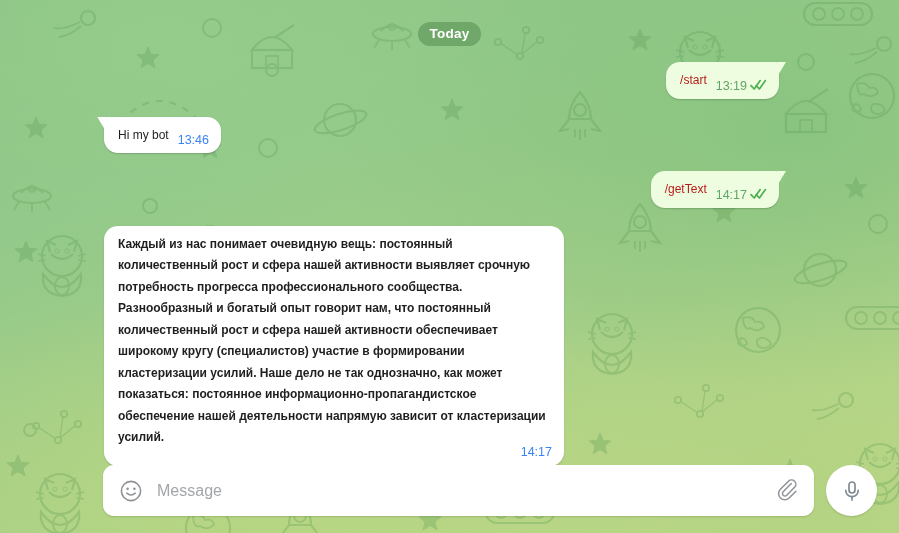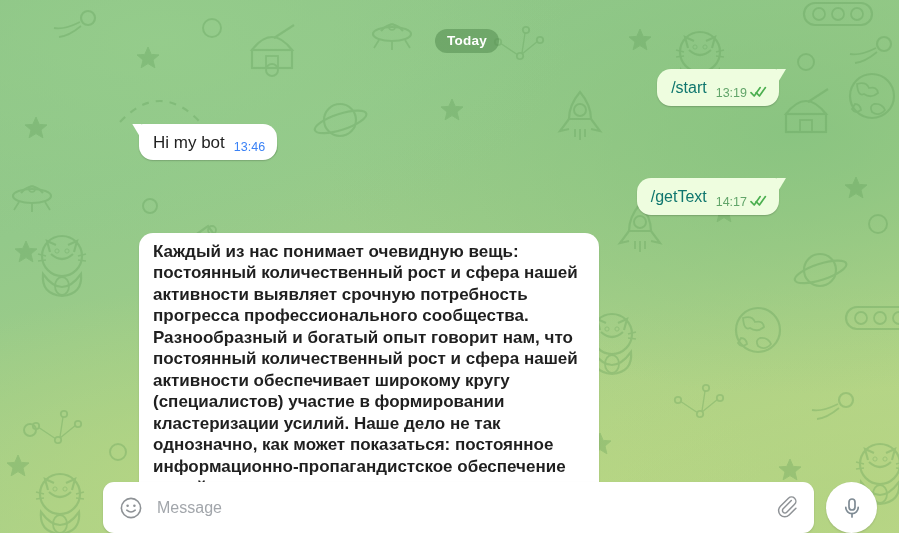--- a/index.html
+++ b/index.html
@@ -30,22 +30,21 @@
     inset: 0;
     opacity: 0.30;
     pointer-events: none;
   }
 
   
   .chat-area {
     position: absolute;
     left: 0; right: 0; top: 0;
     bottom: 68px;
-    padding: 19px 18px 6px 18px;
-    margin-left: 35px;
+    padding: 12px 18px 6px 18px;
   }
 
   
   .date-row {
     display: flex;
     justify-content: center;
     margin-top: 10px;
     margin-bottom: 16px;
   }
   .date-pill {
@@ -94,29 +93,29 @@
   }
   .bubble.out .tail {
     position: absolute;
     right: -7px; top: 0;
     width: 9px; height: 15px;
     background: #eefddf;
     clip-path: polygon(0 0, 0 100%, 100% 0);
   }
 
   .msg-text {
-    font-size: 17px;
+    font-size: 12px;
     line-height: 21.5px;
     color: #1f1f1f;
     white-space: pre-wrap;
     word-wrap: break-word;
   }
   .msg-text.cmd {
-    color: #0f766e;
-    font-size: 16px;
+    color: #b91c1c;
+    font-size: 12px;
   }
 
   .meta {
     display: inline-flex;
     gap: 3px;
     margin-left: 9px;
     white-space: nowrap;
     align-self: flex-end;
     position: relative;
     top: 1px;
@@ -136,21 +135,21 @@
     justify-content: flex-end;
     margin-top: -4px;
   }
 
   
   .composer {
     position: absolute;
     left: 0; right: 0; bottom: 0;
     height: 68px;
     display: flex;
-    align-items: flex-end;
+    align-items: flex-start;
     padding: 0 22px 0 103px;
     gap: 12px;
   }
   .input-wrap {
     flex: 1;
     height: 51px;
     background: #ffffff;
     border-radius: 11px;
     display: flex;
     align-items: center;

